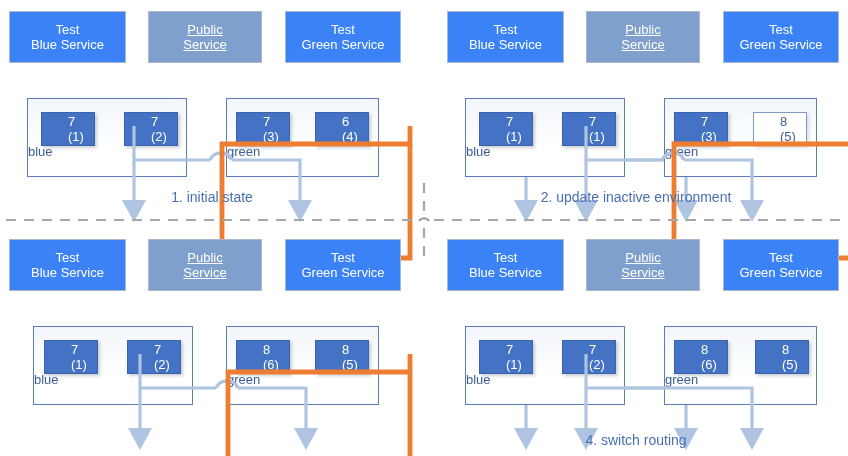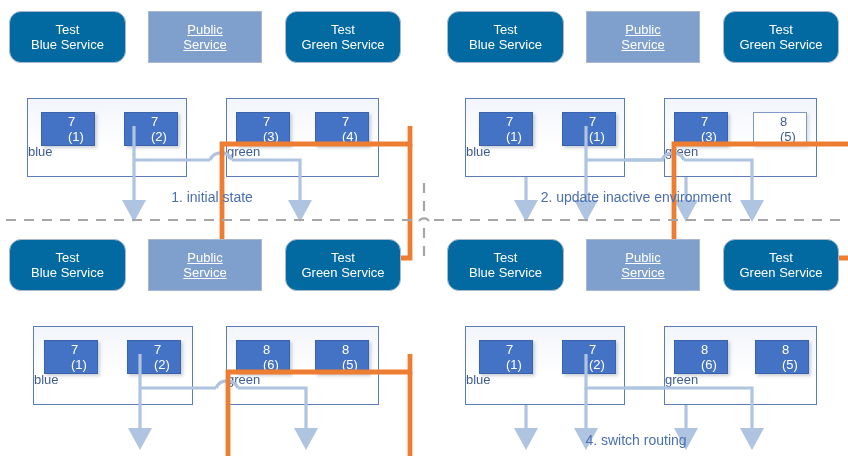--- a/index.html
+++ b/index.html
@@ -10,21 +10,21 @@
   }
   #stage{position:relative;width:848px;height:456px;}
   svg.layer{position:absolute;left:0;top:0;width:848px;height:456px;}
 
   .svc-box{
     position:absolute;box-sizing:border-box;
     display:flex;align-items:center;justify-content:center;
     text-align:center;color:#ffffff;font-size:13px;line-height:15px;
     border:1px solid #aab9cf;
   }
-  .svc-test{background:#0369a1;border-radius:12px;}
+  .svc-test{background:#3b82f6;}
   .svc-public{background:#7f a0cc;text-decoration:underline;}
   .svc-public{background:#7fa0cc;}
 
   .env-box{
     position:absolute;box-sizing:border-box;
     border:1px solid #5b7cb5;
     background:linear-gradient(180deg,#f2f5fa 0%,#ffffff 62%);
   }
   .env-label{
     position:absolute;width:100%;
@@ -70,21 +70,21 @@
     <div class="env-box" style="left:27px;top:98px;width:160px;height:79px;">
       <div class="env-label" style="top:45px;">blue</div>
     </div>
     <div class="node" style="left:41px;top:112px;width:54px;height:34px;">7 (1)</div>
     <div class="node" style="left:124px;top:112px;width:54px;height:34px;">7 (2)</div>
 
     <div class="env-box" style="left:226px;top:98px;width:153px;height:79px;">
       <div class="env-label" style="top:45px;">green</div>
     </div>
     <div class="node" style="left:236px;top:112px;width:54px;height:34px;">7 (3)</div>
-    <div class="node" style="left:315px;top:112px;width:54px;height:34px;">7 (4)</div>
+    <div class="node" style="left:315px;top:112px;width:54px;height:34px;">6 (4)</div>
 
     <svg class="layer" viewBox="0 0 424 228">
       <defs>
         <marker id="tri-blue-1" markerWidth="10" markerHeight="10" refX="2" refY="4" orient="auto">
           <path d="M0,0 L8,4 L0,8 z" fill="#aec4e0"></path>
         </marker>
         <marker id="tri-or-1" markerWidth="10" markerHeight="10" refX="2" refY="4" orient="auto">
           <path d="M0,0 L9,4 L0,8 z" fill="#ed7d31"></path>
         </marker>
       </defs>

